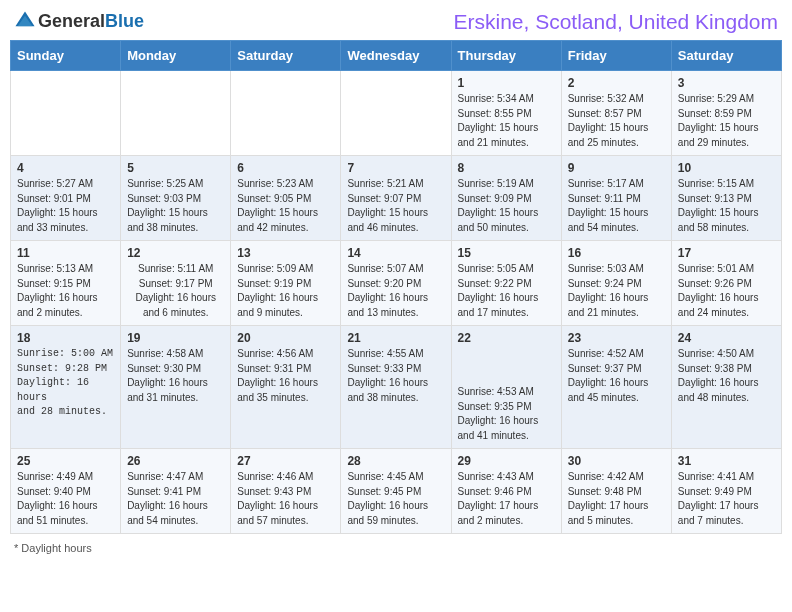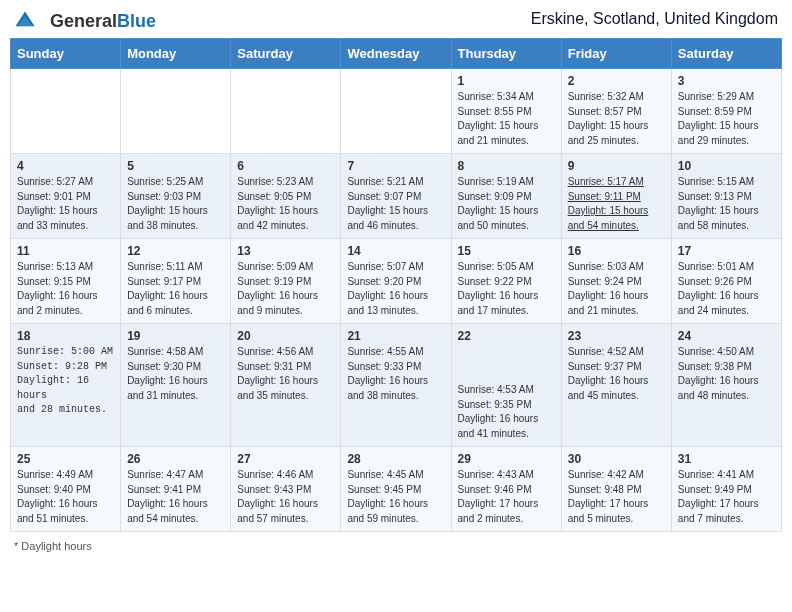--- a/index.html
+++ b/index.html
@@ -13,21 +13,21 @@
     .header-area {
       display: flex;
       justify-content: space-between;
       align-items: flex-start;
       margin-bottom: 6px;
       padding: 0 4px;
     }
     .logo {
       display: flex;
       align-items: center;
-      gap: 14px;
+      gap: 2px;
     }
     .logo-text-general {
       font-size: 18px;
       font-weight: bold;
       color: #333;
     }
     .logo-text-blue {
       font-size: 18px;
       font-weight: bold;
       color: #1a6faf;
@@ -39,22 +39,22 @@
     .title-area {
       text-align: right;
     }
     .main-title {
       font-size: 36px;
       font-weight: bold;
       color: #333;
       line-height: 1.1;
     }
     .subtitle {
-      font-size: 16px;
-      color: #0f172a;
+      font-size: 21px;
+      color: #8b5cf6;
     }
     .calendar {
       width: 100%;
       border-collapse: collapse;
       border: 1px solid #ccc;
     }
     .calendar thead tr th {
       background-color: #3a7fc1;
       color: #fff;
       font-size: 13px;
@@ -189,21 +189,21 @@
         </td>
         <td>
           <span class="day-number">8</span>
           <div class="day-info" style="white-space: pre-line;">Sunrise: 5:19 AM
 Sunset: 9:09 PM
 Daylight: 15 hours
 and 50 minutes.</div>
         </td>
         <td>
           <span class="day-number">9</span>
-          <div class="day-info" style="white-space: pre-line; text-decoration: underline;">Sunrise: 5:17 AM
+          <div class="day-info" style="white-space: pre-line;">Sunrise: 5:17 AM
 Sunset: 9:11 PM
 Daylight: 15 hours
 and 54 minutes.</div>
         </td>
         <td>
           <span class="day-number">10</span>
           <div class="day-info" style="white-space: pre-line;">Sunrise: 5:15 AM
 Sunset: 9:13 PM
 Daylight: 15 hours
 and 58 minutes.</div>
@@ -212,21 +212,21 @@
       <tr>
         <td>
           <span class="day-number">11</span>
           <div class="day-info" style="white-space: pre-line;">Sunrise: 5:13 AM
 Sunset: 9:15 PM
 Daylight: 16 hours
 and 2 minutes.</div>
         </td>
         <td>
           <span class="day-number">12</span>
-          <div class="day-info" style="white-space: pre-line;">Sunrise: 5:11 AM
+          <div class="day-info" style="white-space: pre-line; text-align: center;">Sunrise: 5:11 AM
 Sunset: 9:17 PM
 Daylight: 16 hours
 and 6 minutes.</div>
         </td>
         <td>
           <span class="day-number">13</span>
           <div class="day-info" style="white-space: pre-line;">Sunrise: 5:09 AM
 Sunset: 9:19 PM
 Daylight: 16 hours
 and 9 minutes.</div>

